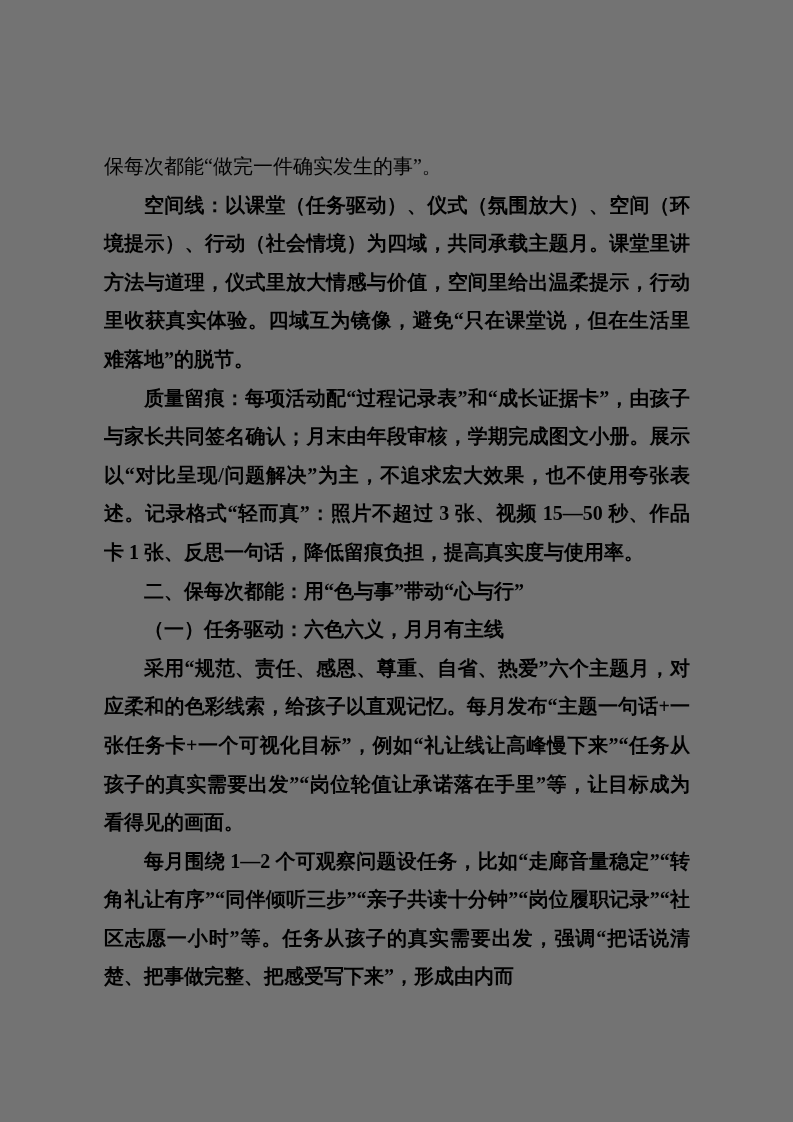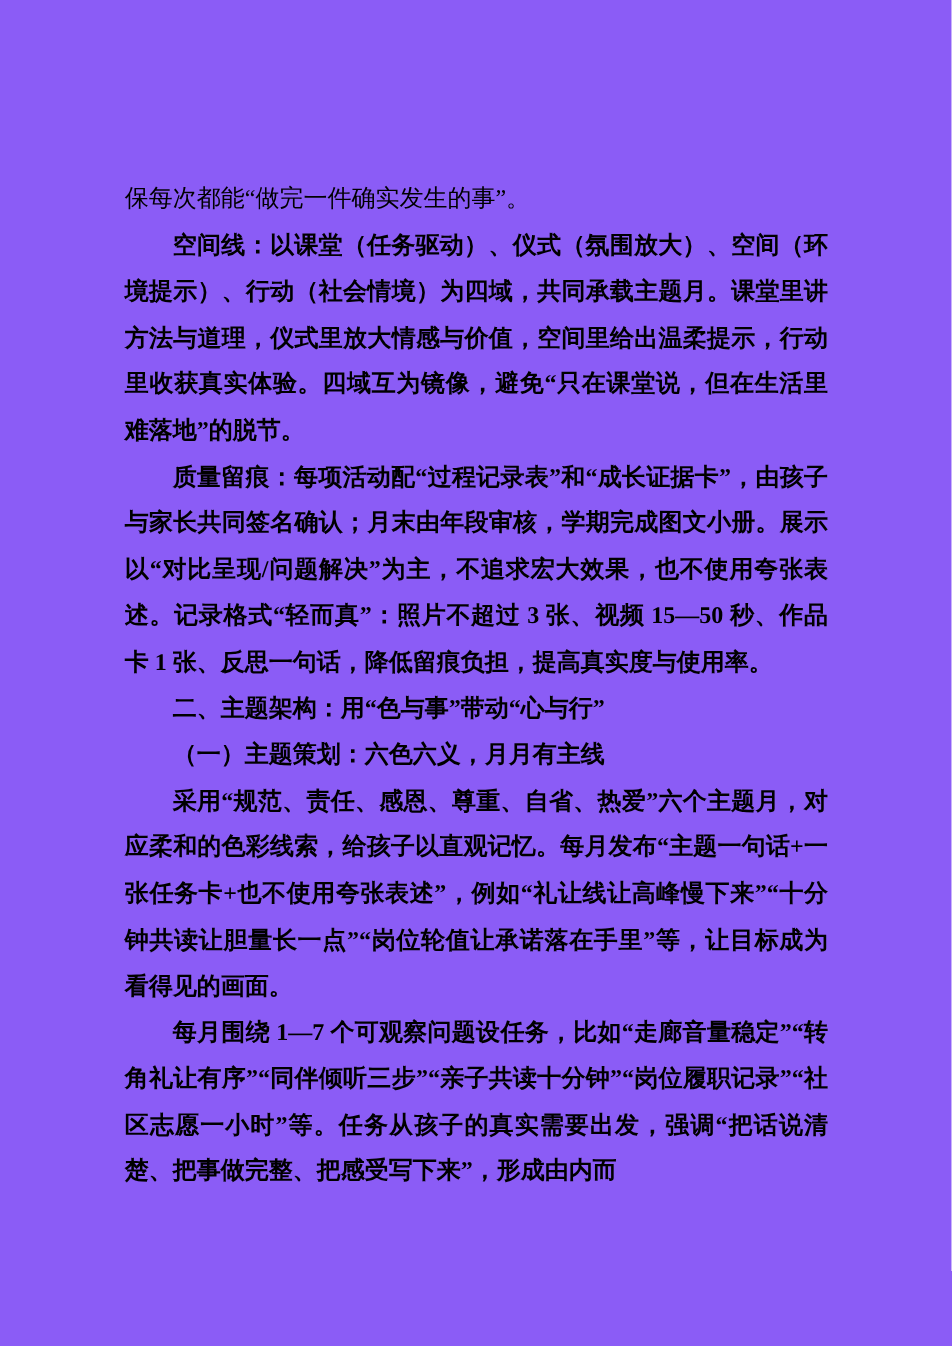--- a/index.html
+++ b/index.html
@@ -4,21 +4,21 @@
 <style>
   html, body {
     margin: 0;
     padding: 0;
     background: #ffffff;
   }
   .page {
     position: relative;
     width: 793px;
     height: 1122px;
-    background: #8b5cf6;
+    background: #737373;
     overflow: hidden;
     font-family: "Liberation Serif", "DejaVu Serif", serif;
   }
   .content {
     position: absolute;
     left: 104px;
     top: 147px;
     width: 586px;
     color: #000000;
     font-size: 20px;
@@ -41,18 +41,18 @@
   }
 </style>
 </head>
 <body>
 
 <div class="page">
   <div class="content">
       <p class="para">保每次都能“做完一件确实发生的事”。</p>
       <p class="para indent">空间线：以课堂（任务驱动）、仪式（氛围放大）、空间（环境提示）、行动（社会情境）为四域，共同承载主题月。课堂里讲方法与道理，仪式里放大情感与价值，空间里给出温柔提示，行动里收获真实体验。四域互为镜像，避免“只在课堂说，但在生活里难落地”的脱节。</p>
       <p class="para indent">质量留痕：每项活动配“过程记录表”和“成长证据卡”，由孩子与家长共同签名确认；月末由年段审核，学期完成图文小册。展示以“对比呈现/问题解决”为主，不追求宏大效果，也不使用夸张表述。记录格式“轻而真”：照片不超过 3 张、视频 15—50 秒、作品卡 1 张、反思一句话，降低留痕负担，提高真实度与使用率。</p>
-      <p class="para indent bold">二、主题架构：用“色与事”带动“心与行”</p>
-      <p class="para indent">（一）主题策划：六色六义，月月有主线</p>
-      <p class="para indent">采用“规范、责任、感恩、尊重、自省、热爱”六个主题月，对应柔和的色彩线索，给孩子以直观记忆。每月发布“主题一句话+一张任务卡+也不使用夸张表述”，例如“礼让线让高峰慢下来”“十分钟共读让胆量长一点”“岗位轮值让承诺落在手里”等，让目标成为看得见的画面。</p>
-      <p class="para indent">每月围绕 1—7 个可观察问题设任务，比如“走廊音量稳定”“转角礼让有序”“同伴倾听三步”“亲子共读十分钟”“岗位履职记录”“社区志愿一小时”等。任务从孩子的真实需要出发，强调“把话说清楚、把事做完整、把感受写下来”，形成由内而</p>
+      <p class="para indent bold">二、保每次都能：用“色与事”带动“心与行”</p>
+      <p class="para indent">（一）任务驱动：六色六义，月月有主线</p>
+      <p class="para indent">采用“规范、责任、感恩、尊重、自省、热爱”六个主题月，对应柔和的色彩线索，给孩子以直观记忆。每月发布“主题一句话+一张任务卡+一个可视化目标”，例如“礼让线让高峰慢下来”“任务从孩子的真实需要出发”“岗位轮值让承诺落在手里”等，让目标成为看得见的画面。</p>
+      <p class="para indent">每月围绕 1—2 个可观察问题设任务，比如“走廊音量稳定”“转角礼让有序”“同伴倾听三步”“亲子共读十分钟”“岗位履职记录”“社区志愿一小时”等。任务从孩子的真实需要出发，强调“把话说清楚、把事做完整、把感受写下来”，形成由内而</p>
     </div>
 </div>
 
 </body></html>

